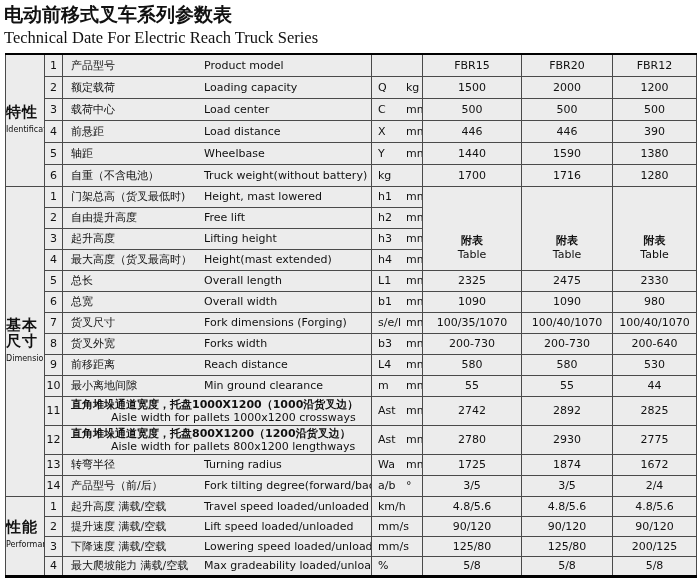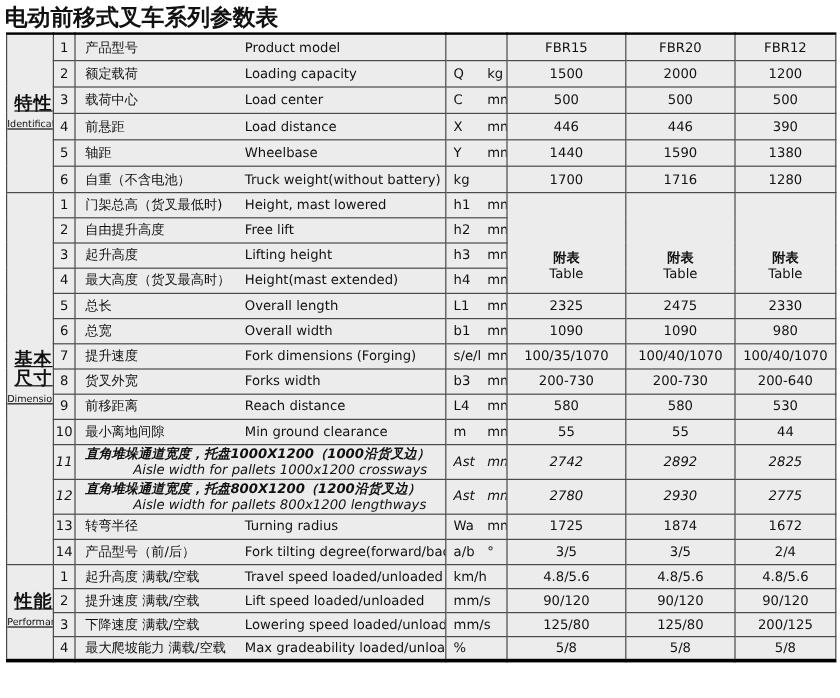--- a/index.html
+++ b/index.html
@@ -1,26 +1,26 @@
 <!DOCTYPE html>
 <html><head>
 <meta charset="utf-8">
 <style>
   html,body{margin:0;padding:0;background:#fff;}
   body{width:700px;height:582px;font-family:"DejaVu Sans","Liberation Sans",sans-serif;color:#111;}
   .page{position:relative;width:700px;height:582px;overflow:hidden;}
-  .titles{padding:3px 4px 0 4px;}
+  .titles{padding:3px 4px 0 4px;font-family:Liberation Serif, serif;}
   .title-cn{font-size:19px;font-weight:bold;line-height:24px;margin:0;}
   .title-en{font-size:16.5px;font-weight:500;line-height:21px;margin:0 0 5px 0;}
   table.spec{border-collapse:collapse;table-layout:fixed;width:691px;margin-left:5px;
              background:#ececec;border-top:2px solid #000;border-bottom:3px solid #000;
              border-left:1px solid #3a3a3a;border-right:1px solid #3a3a3a;}
   td{border:1px solid #4a4a4a;font-size:11px;padding:0;overflow:hidden;vertical-align:middle;}
-  tr.h22{height:22px;} tr.h21{height:21px;} tr.h29{height:29px;font-style:italic;} tr.h20{height:20px;}
-  td.sec{text-align:right;line-height:15px;text-decoration:underline;}
+  tr.h22{height:22px;} tr.h21{height:21px;} tr.h29{height:29px;} tr.h20{height:20px;}
+  td.sec{text-align:left;line-height:15px;}
   td.sec .sec-cn{font-size:15px;font-weight:bold;letter-spacing:1px;}
   td.sec .sec-en{font-size:8px;line-height:9px;}
   td.num{text-align:center;}
   td.desc{padding-left:8px;}
   .desc-flex{display:flex;align-items:center;}
   .desc-flex .cn{flex:0 0 133px;font-weight:normal;white-space:nowrap;}
   .desc-flex .en{flex:1;white-space:nowrap;}
   td.desc.stack{line-height:13px;padding-top:1px;}
   td.desc.stack .cn{font-weight:bold;display:block;white-space:nowrap;}
   td.desc.stack .en{display:block;font-size:11px;white-space:nowrap;margin-left:40px;}
@@ -32,20 +32,21 @@
   td.note{text-align:center;line-height:14px;}
   td.note .n-cn{font-weight:bold;display:block;margin-top:40px;}
   td.note .n-en{display:block;}
 </style>
 </head>
 <body>
 
 <div class="page">
   <div class="titles">
     <div class="title-cn">电动前移式叉车系列参数表</div>
+    <div class="title-en">Technical Date For Electric Reach Truck Series</div>
   </div>
 
   <table class="spec">
     <colgroup>
       <col style="width:39px">
         <col style="width:18px">
         <col style="width:309px">
       <col style="width:51px">
         <col style="width:99px">
         <col style="width:91px">
@@ -276,21 +277,21 @@
             </div>
           </td>
       <td class="val">1090</td>
       <td class="val">1090</td>
       <td class="val">980</td>
     </tr>
     <tr class="h21">
       <td class="num">7</td>
       <td class="desc">
             <div class="desc-flex">
-        <span class="cn">提升速度</span>
+        <span class="cn">货叉尺寸</span>
         <span class="en">Fork dimensions (Forging)</span>
             </div>
           </td>
       <td class="sym">
             <div class="sym-flex">
         <span class="s">s/e/l</span>
         <span class="u">mm</span>
             </div>
           </td>
       <td class="val">100/35/1070</td>

